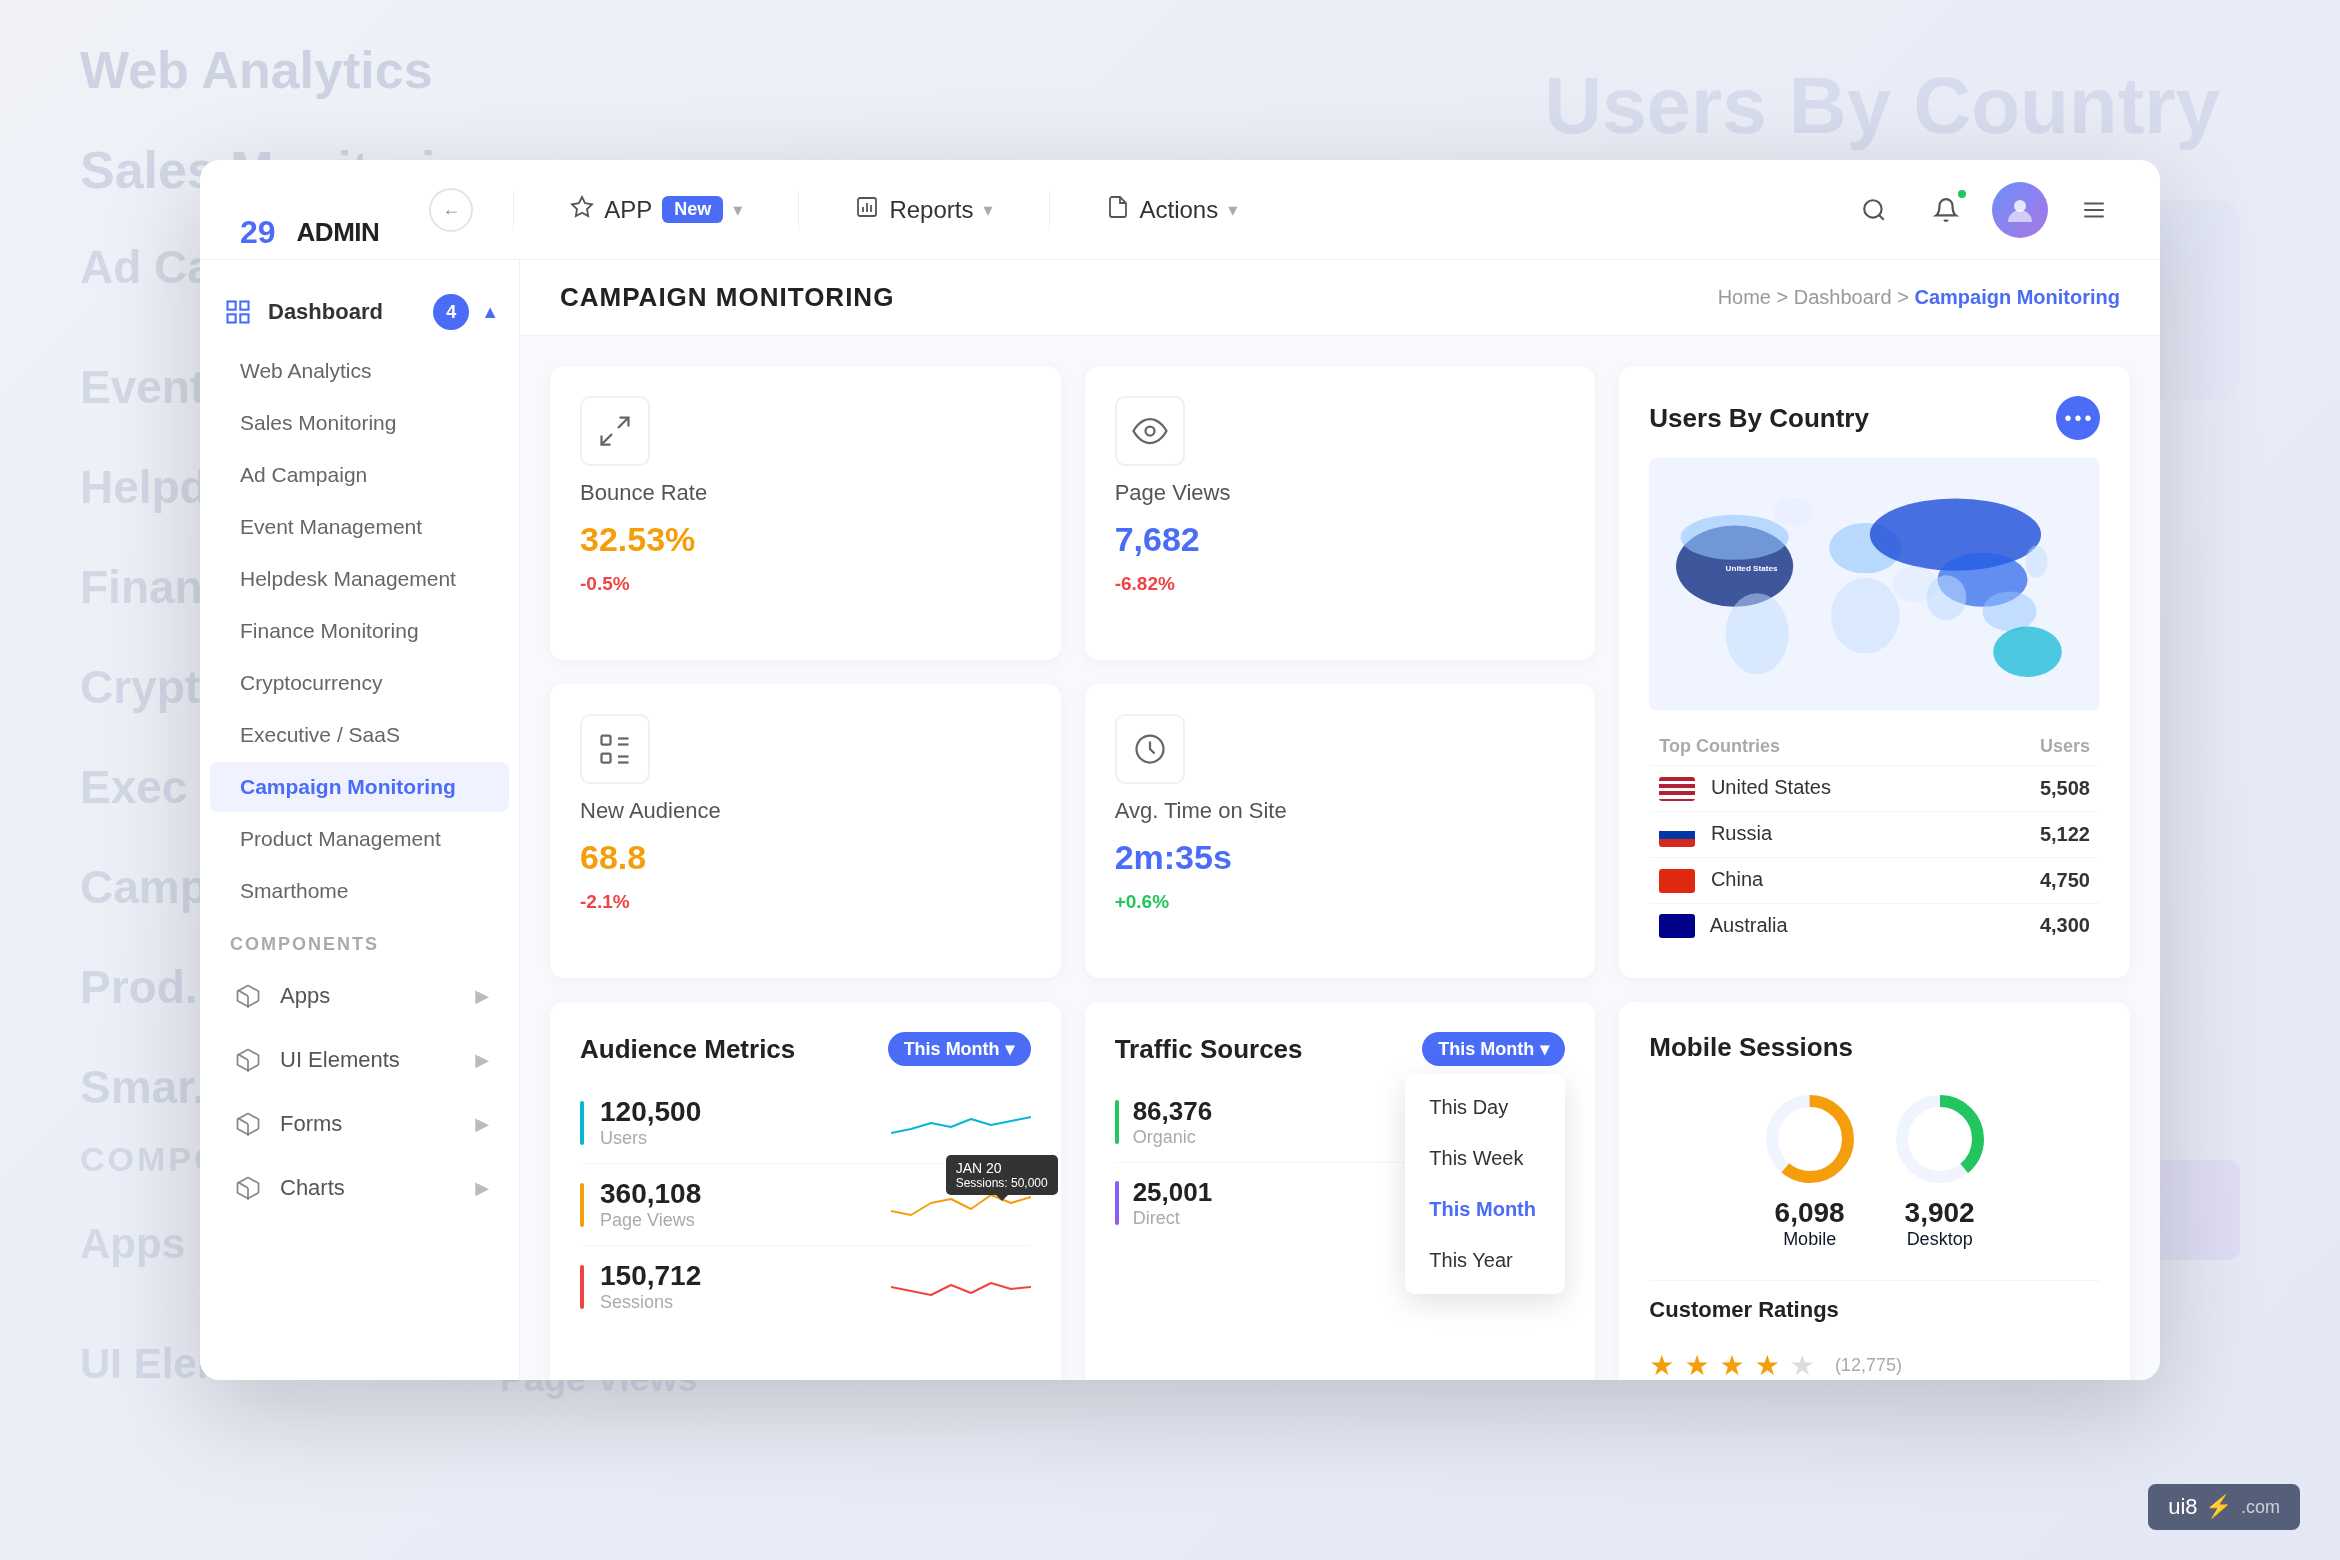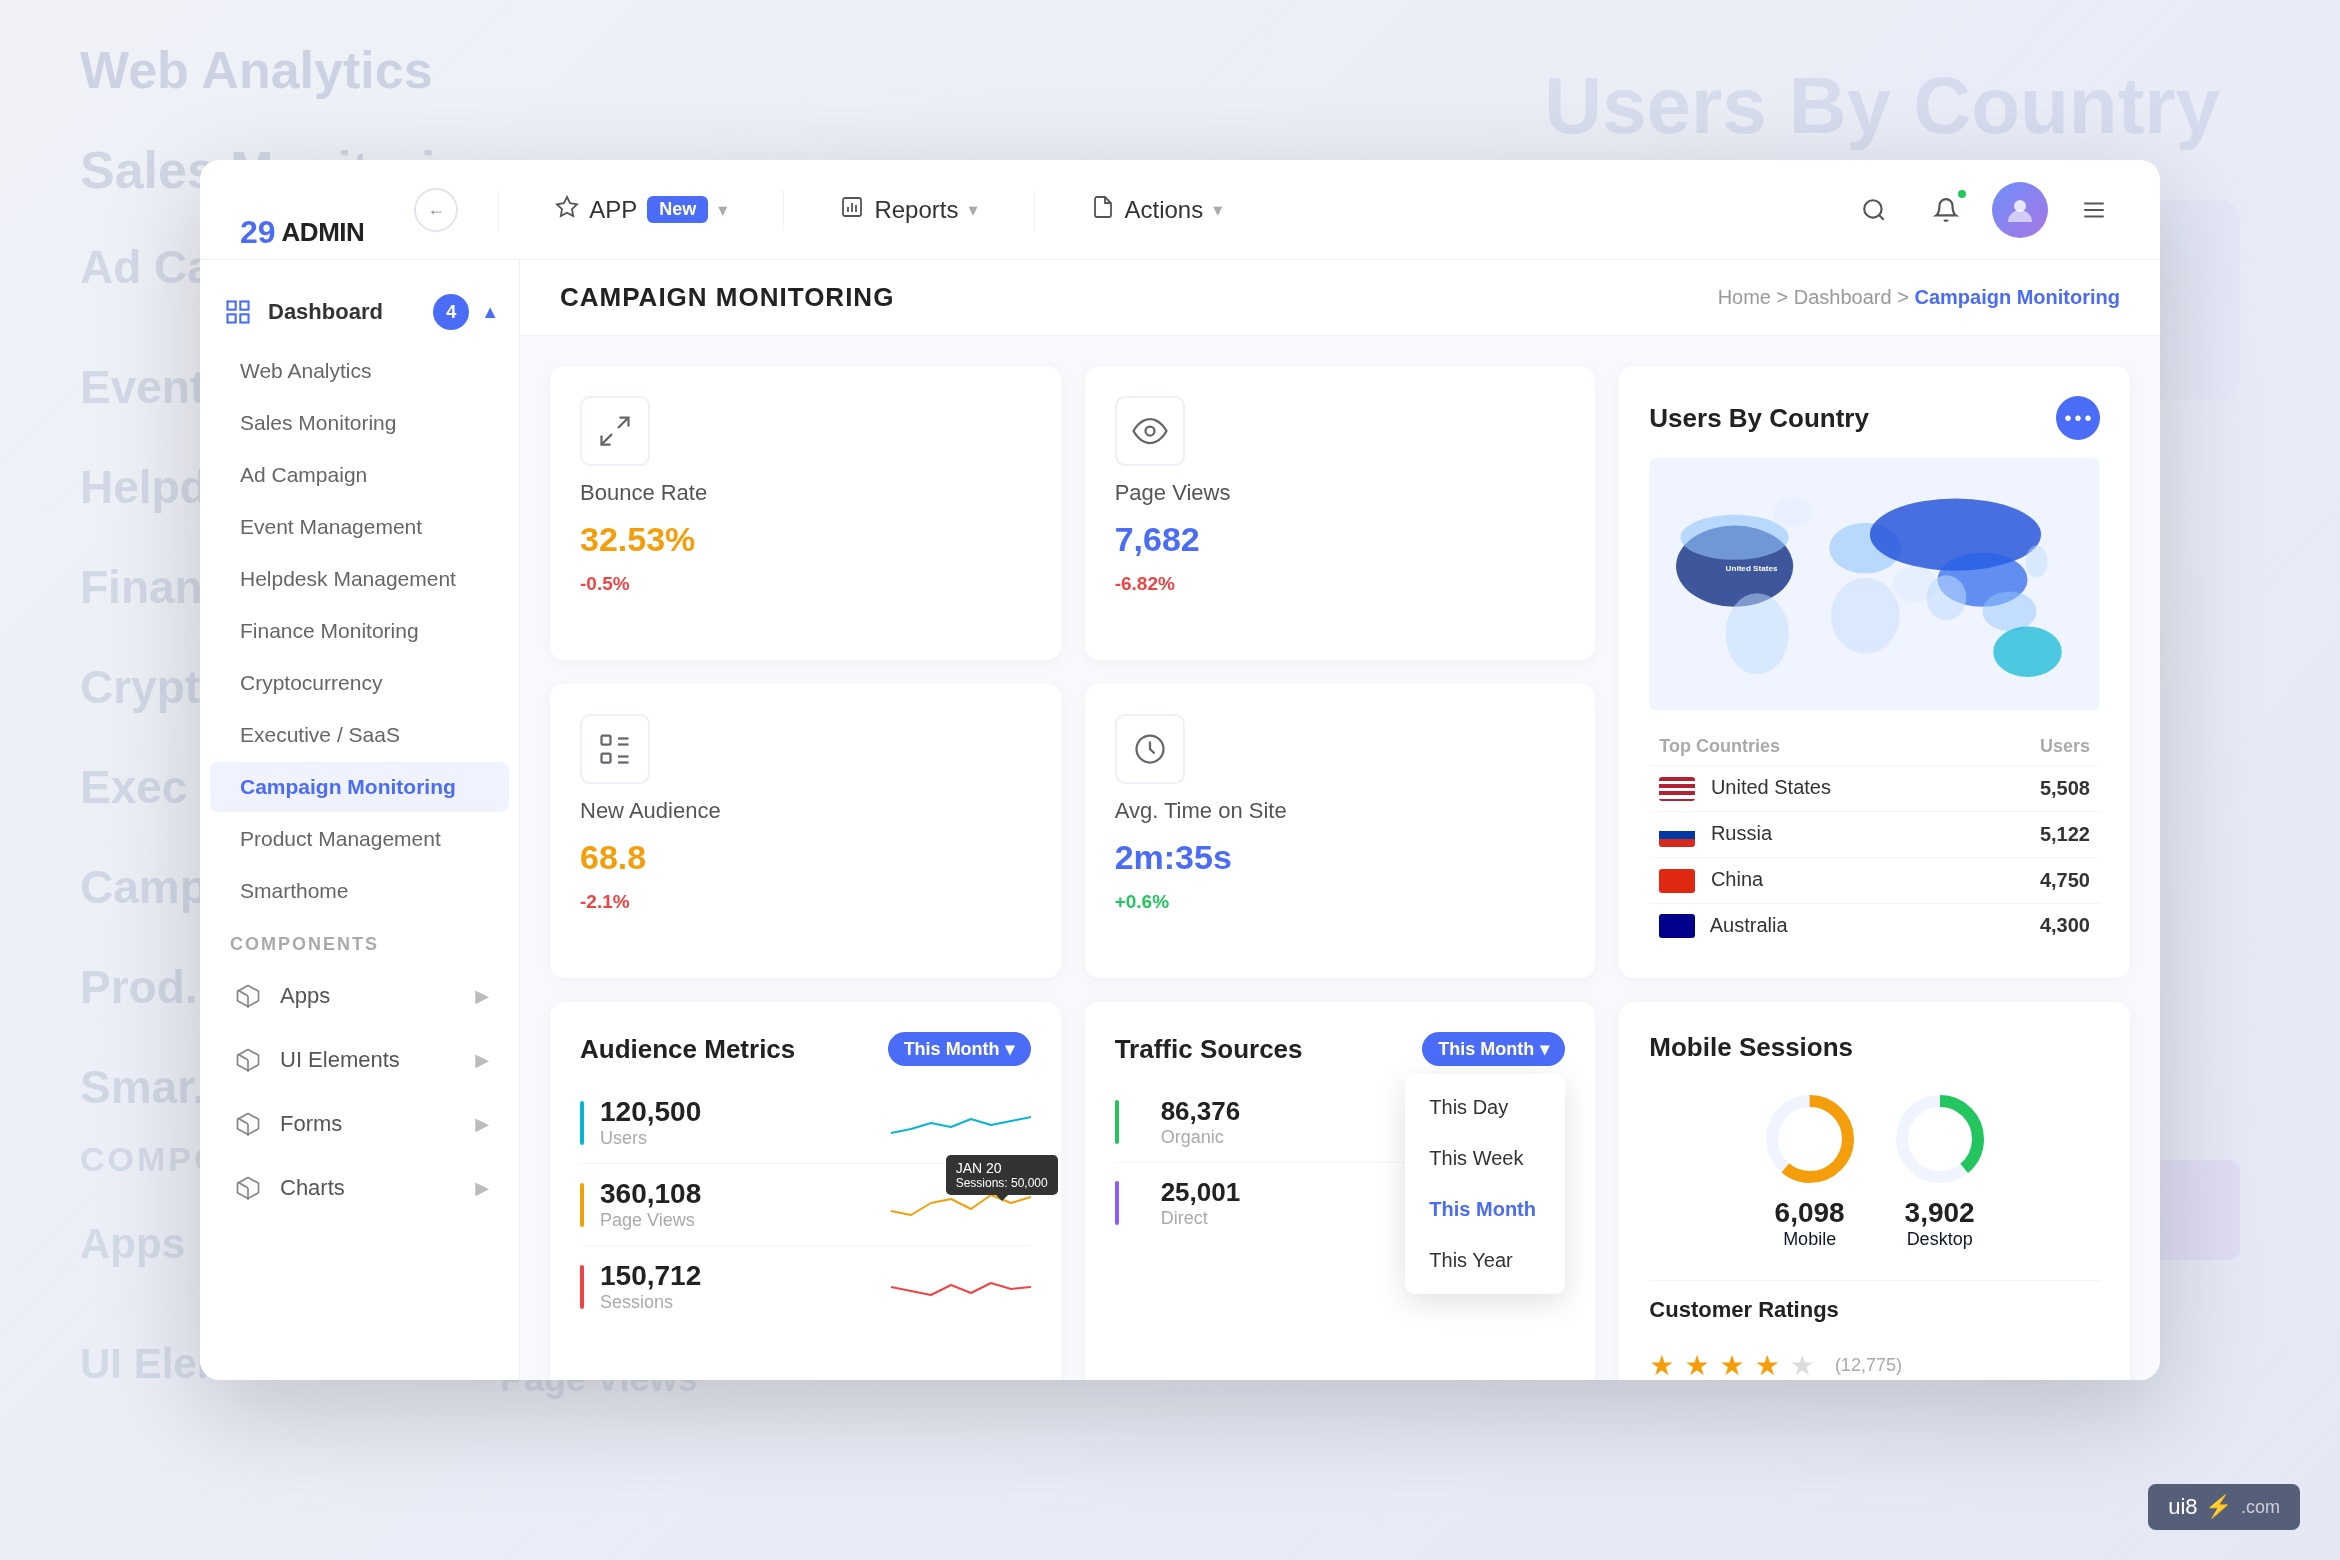--- a/index.html
+++ b/index.html
@@ -45,21 +45,21 @@
       border-bottom: 1px solid #edf0f7;
       display: flex;
       align-items: center;
       padding: 0 40px;
       gap: 30px;
       flex-shrink: 0;
     }
     .brand {
       display: flex;
       align-items: center;
-      gap: 6px;
+      gap: 21px;
       margin-right: 20px;
       margin-top: 46px;
     }
     .brand-num {
       font-size: 32px;
       font-weight: 800;
       color: #4a6cf7;
     }
     .brand-text {
       font-size: 26px;
@@ -477,21 +477,21 @@
       border-bottom: 1px solid #f5f5f5;
       gap: 14px;
     }
     .traffic-row:last-child { border-bottom: none; }
     .traffic-bar-indicator {
       width: 4px;
       height: 44px;
       border-radius: 2px;
       flex-shrink: 0;
     }
-    .traffic-info { flex: 1; margin-left: 28px; }
+    .traffic-info { flex: 1; }
     .traffic-value { font-size: 26px; font-weight: 800; color: #222; }
     .traffic-label { font-size: 18px; color: #aaa; }
     .bar-chart-mini {
       width: 120px;
       height: 44px;
     }
 
     
     .mobile-sessions-row {
       display: flex;

